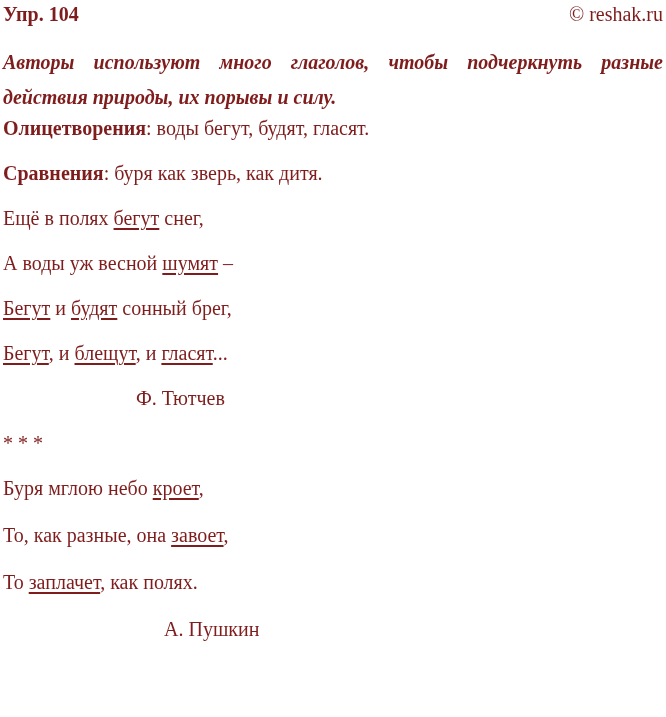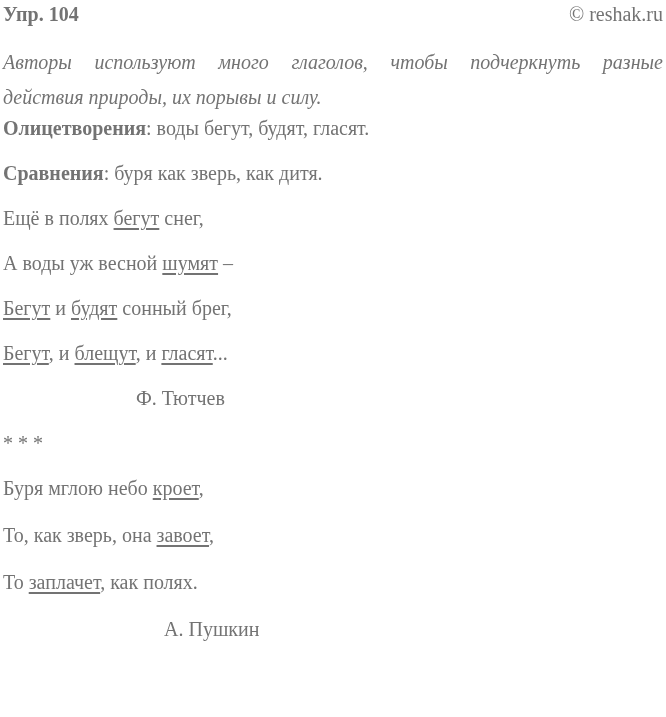--- a/index.html
+++ b/index.html
@@ -8,39 +8,40 @@
     background: #ffffff;
   }
   .page {
     position: relative;
     width: 666px;
     height: 717px;
     box-sizing: border-box;
     padding: 2px 3px 0 3px;
     overflow: hidden;
     background: #ffffff;
-    color: #737373;
+    color: #7f1d1d;
     font-family: "Liberation Serif", "DejaVu Serif", serif;
     font-size: 20px;
   }
   .header {
     display: flex;
     justify-content: space-between;
     align-items: flex-start;
     line-height: 24px;
     margin-bottom: 19px;
   }
   .exercise {
     font-weight: bold;
   }
   .copyright {
     font-weight: normal;
   }
   .intro {
     font-style: italic;
+    font-weight: bold;
   }
   .intro-l1 {
     line-height: 35px;
     text-align: justify;
     text-align-last: justify;
   }
   .intro-l2 {
     line-height: 35px;
   }
   .line {
@@ -96,18 +97,18 @@
     <div class="line"><span>А воды уж весной </span><u>шумят</u><span> –</span></div>
     <div class="line"><u>Бегут</u><span> и </span><u>будят</u><span> сонный брег,</span></div>
     <div class="line"><u>Бегут</u><span>, и </span><u>блещут</u><span>, и </span><u>гласят</u><span>...</span></div>
     <div class="line author-1">Ф. Тютчев</div>
   </div>
 
   <div class="line sep">* * *</div>
 
   <div>
     <div class="line p2"><span>Буря мглою небо </span><u>кроет</u><span>,</span></div>
-    <div class="line p2"><span>То, как зверь, она </span><u>завоет</u><span>,</span></div>
+    <div class="line p2"><span>То, как разные, она </span><u>завоет</u><span>,</span></div>
     <div class="line p2"><span>То </span><u>заплачет</u><span>, как полях.</span></div>
     <div class="line author-2">А. Пушкин</div>
   </div>
 
 </div>
 
 </body></html>

